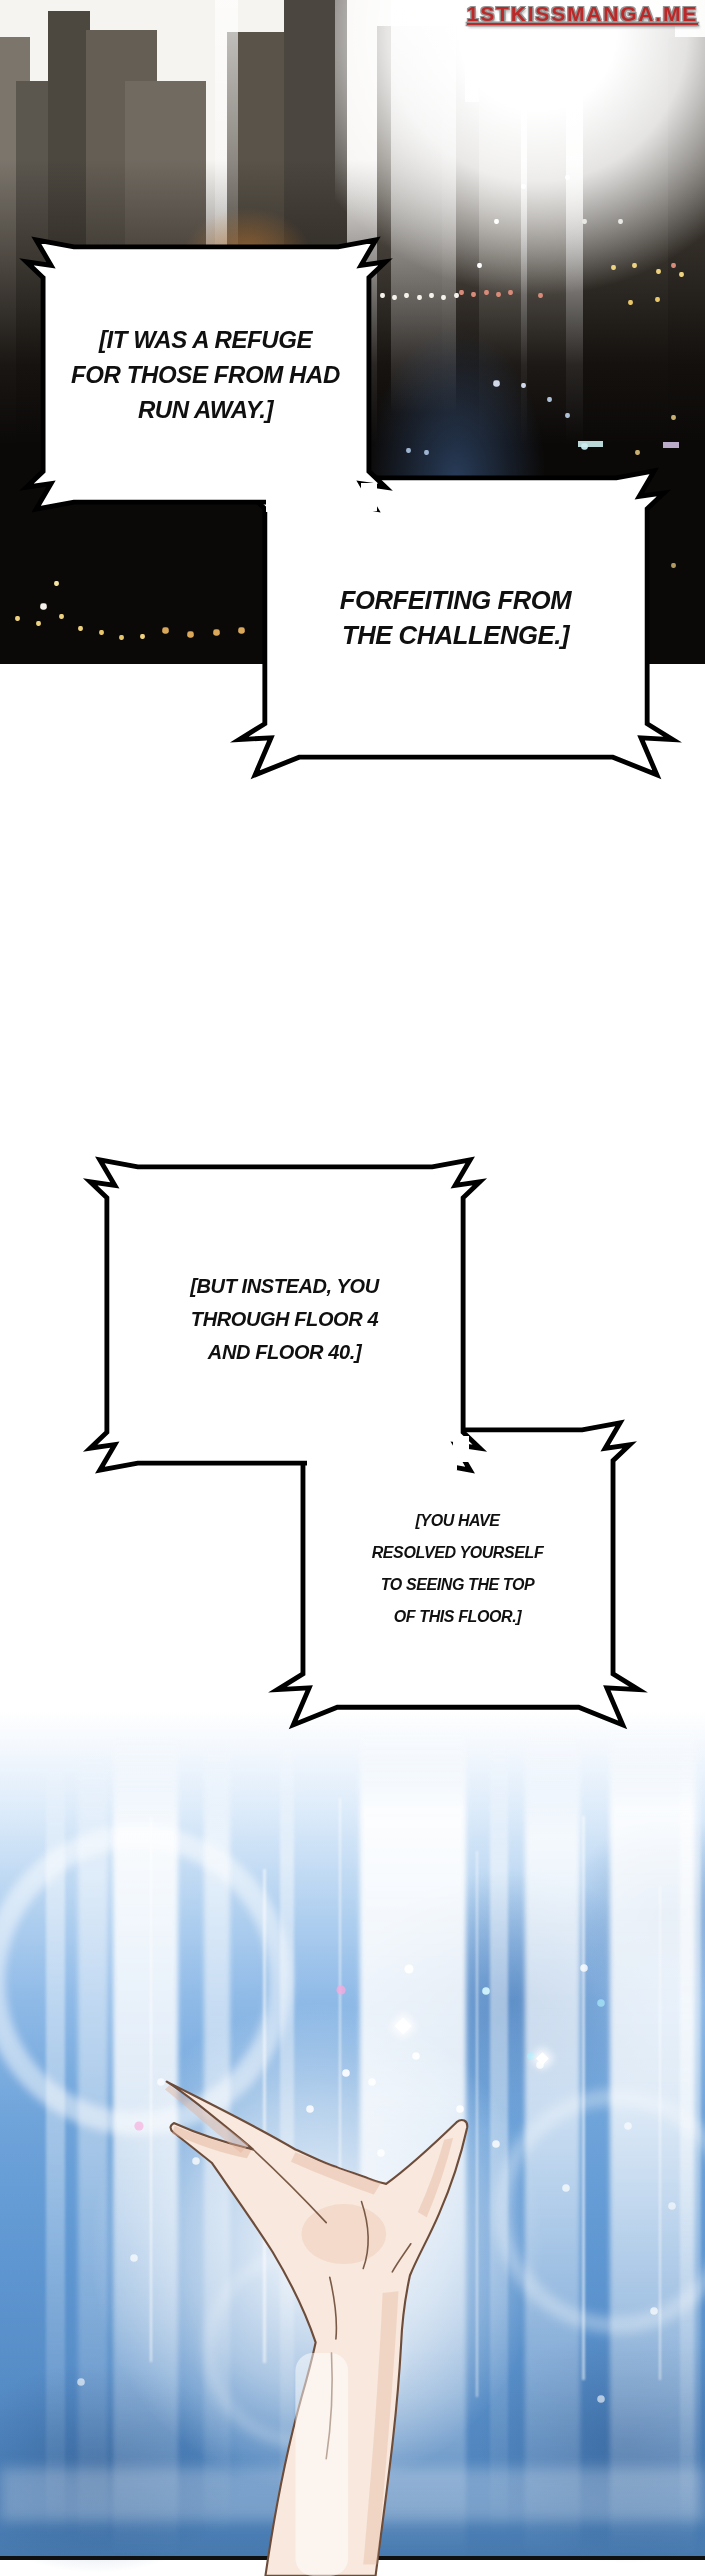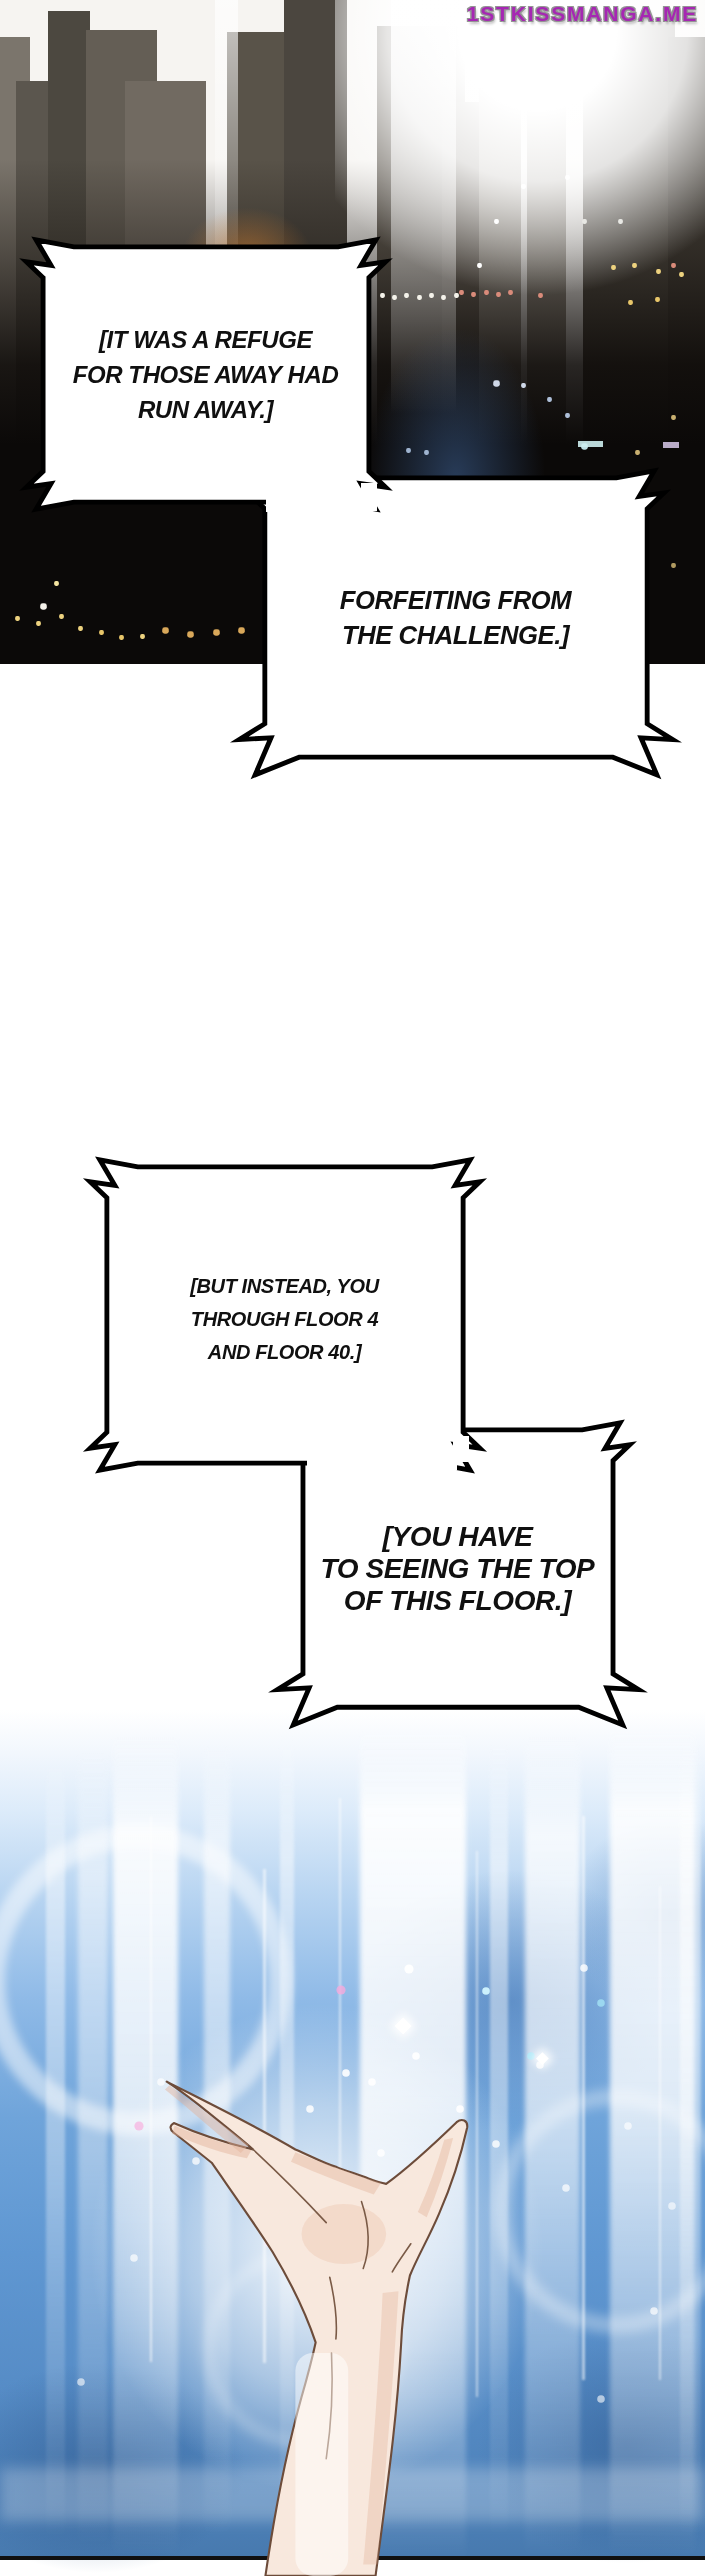--- a/index.html
+++ b/index.html
@@ -18,30 +18,30 @@
           background:linear-gradient(180deg,rgba(255,255,255,.7),rgba(255,255,255,0));}
   .glow-orange{position:absolute;left:181px;top:207px;width:132px;height:101px;
           background:radial-gradient(ellipse at center,rgba(216,130,48,.55) 0%,rgba(216,130,48,0) 70%);}
   .glow-orange-core{position:absolute;left:222px;top:249px;width:56px;height:42px;
           background:radial-gradient(ellipse at center,rgba(246,180,74,.7) 0%,rgba(246,180,74,0) 70%);}
   .glow-blue{position:absolute;left:368px;top:330px;width:176px;height:300px;
           background:radial-gradient(ellipse at center,rgba(64,102,156,.55) 0%,rgba(64,102,156,0) 72%);}
   .dots{position:absolute;left:0;top:0;width:2.6px;height:2.6px;background:transparent;border-radius:0.9px;}
   .cyanbar{position:absolute;left:578px;top:441px;width:25px;height:6.2px;background:#cdeef0;opacity:.9;}
   .purplebar{position:absolute;left:663px;top:442px;width:16px;height:6.2px;background:#d9c9ea;opacity:.85;}
-  .watermark{position:absolute;right:7px;top:1.8px;font-weight:700;font-size:21px;letter-spacing:1.8px;color:#a21caf;opacity:.95;
-     text-shadow:1.3px 1.3px 0 #8f8f8f,-1.3px 1.3px 0 #8f8f8f,1.3px -1.3px 0 #8f8f8f,-1.3px -1.3px 0 #8f8f8f,1.8px 2.6px 2.6px rgba(60,60,60,.35);}
+  .watermark{position:absolute;right:7px;top:1.8px;font-weight:700;font-size:21px;letter-spacing:1.8px;color:#b91c1c;opacity:.95;
+     text-shadow:1.3px 1.3px 0 #8f8f8f,-1.3px 1.3px 0 #8f8f8f,1.3px -1.3px 0 #8f8f8f,-1.3px -1.3px 0 #8f8f8f,1.8px 2.6px 2.6px rgba(60,60,60,.35);text-decoration:underline;}
   
   .bubble{position:absolute;}
   .bubble .txt{position:absolute;inset:0;display:flex;flex-direction:column;align-items:center;justify-content:center;
        text-align:left;font-style:italic;font-weight:700;color:#101010;letter-spacing:-0.4px;}
   .t27{font-size:24px;line-height:35px;}
   .t29{font-size:25.6px;line-height:35px;}
   .t27b{font-size:20px;line-height:33px;padding-top:10.6px;}
-  .t25{font-size:28px;line-height:32px;}
+  .t25{font-size:16px;line-height:32px;}
   .patch{position:absolute;background:#ffffff;}
   
   .skyp{position:absolute;left:0;top:1710px;width:705px;height:850px;z-index:1;
      background:linear-gradient(180deg,#ffffff 0%,#f2f7fd 5%,#dcebfa 12%,#b7d4f1 22%,#8fbae7 34%,#6fa4da 48%,#5f97d2 64%,#568cc6 80%,#4e82ba 92%,#4779ae 100%);}
   .blob,.ring,.beam,.streak,.band{position:absolute;}
   .blob{border-radius:50%;}
   .ring{border-radius:50%;}
   .panel-border{position:absolute;left:0;right:0;bottom:0;height:4.4px;background:#101010;}
   .hand-glow{position:absolute;left:88px;top:291px;width:458px;height:494px;
      background:radial-gradient(ellipse at center,rgba(255,255,255,.95) 0%,rgba(255,255,255,.5) 40%,rgba(255,255,255,0) 70%);}
@@ -113,33 +113,34 @@
       <div class="line">FORFEITING FROM</div>
       <div class="line">THE CHALLENGE.]</div>
     </div>
   </div>
   <div class="bubble" style="left:38px;top:242px;width:335px;height:264px;z-index:20;">
       <svg viewBox="-30 -30 440 360" style="position:absolute;left:-26.4px;top:-26.4px;width:388px;height:317px;overflow:visible;">
         <polygon points="5,40 -14,22 14,26 -3,-3 40,5 340,5 383,-3 366,26 394,22 375,40 375,260 394,278 366,274 383,303 340,295 40,295 -3,303 14,274 -14,278 5,260" fill="#ffffff" stroke="#000000" stroke-width="5.5" stroke-linejoin="miter" stroke-miterlimit="16"></polygon>
       </svg>
     <div class="txt t27">
       <div class="line">[IT WAS A REFUGE</div>
-      <div class="line">FOR THOSE AWAY HAD</div>
+      <div class="line">FOR THOSE FROM HAD</div>
       <div class="line">RUN AWAY.]</div>
     </div>
   </div>
   <div class="patch" style="left:266px;top:494px;width:100px;height:17.6px;z-index:30;"></div>
   <div class="patch" style="left:361px;top:483px;width:16px;height:28px;z-index:30;"></div>
 
   <div class="bubble big" style="left:298px;top:1425px;width:319px;height:287px;z-index:10;">
       <svg viewBox="-30 -30 422 386" style="position:absolute;left:-26.4px;top:-26.4px;width:372px;height:340px;overflow:visible;">
         <polygon points="5,40 -14,22 14,26 -3,-3 40,5 322,5 365,-3 348,26 376,22 357,40 357,282 386,300 350,298 368,340 318,320 44,320 -6,340 12,298 -24,300 5,282" fill="#ffffff" stroke="#000000" stroke-width="5.5" stroke-linejoin="miter" stroke-miterlimit="16"></polygon>
       </svg>
     <div class="txt t25">
       <div class="line">[YOU HAVE</div>
+      <div class="line">RESOLVED YOURSELF</div>
       <div class="line">TO SEEING THE TOP</div>
       <div class="line">OF THIS FLOOR.]</div>
     </div>
   </div>
   <div class="bubble" style="left:102px;top:1162px;width:365px;height:305px;z-index:20;">
       <svg viewBox="-30 -30 474 406" style="position:absolute;left:-26.4px;top:-26.4px;width:418px;height:358px;overflow:visible;">
         <polygon points="5,40 -14,22 14,26 -3,-3 40,5 374,5 417,-3 400,26 428,22 409,40 409,306 428,324 400,320 417,349 374,341 40,341 -3,349 14,320 -14,324 5,306" fill="#ffffff" stroke="#000000" stroke-width="5.5" stroke-linejoin="miter" stroke-miterlimit="16"></polygon>
       </svg>
     <div class="txt t27b">
       <div class="line">[BUT INSTEAD, YOU</div>

